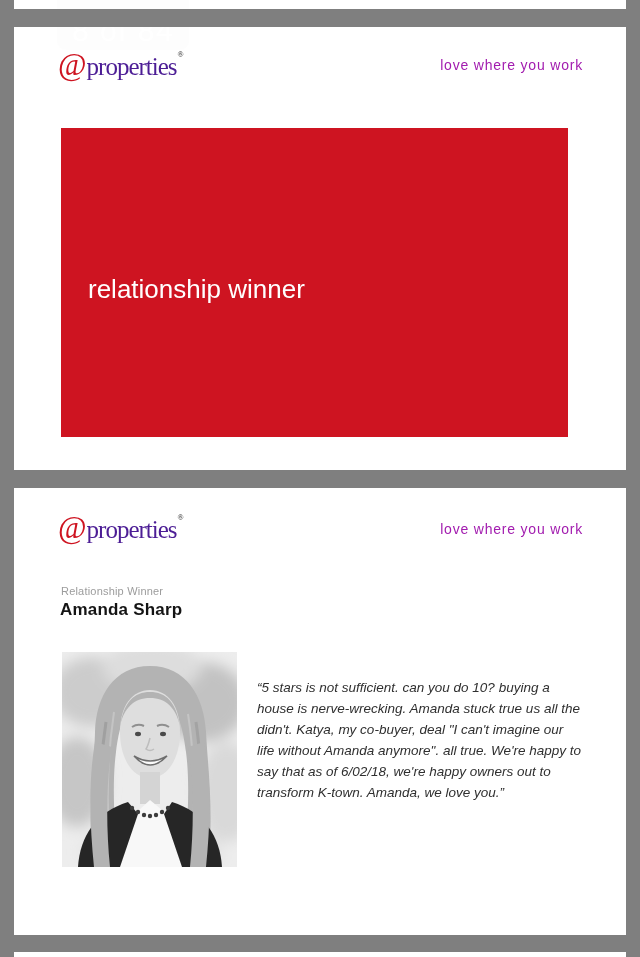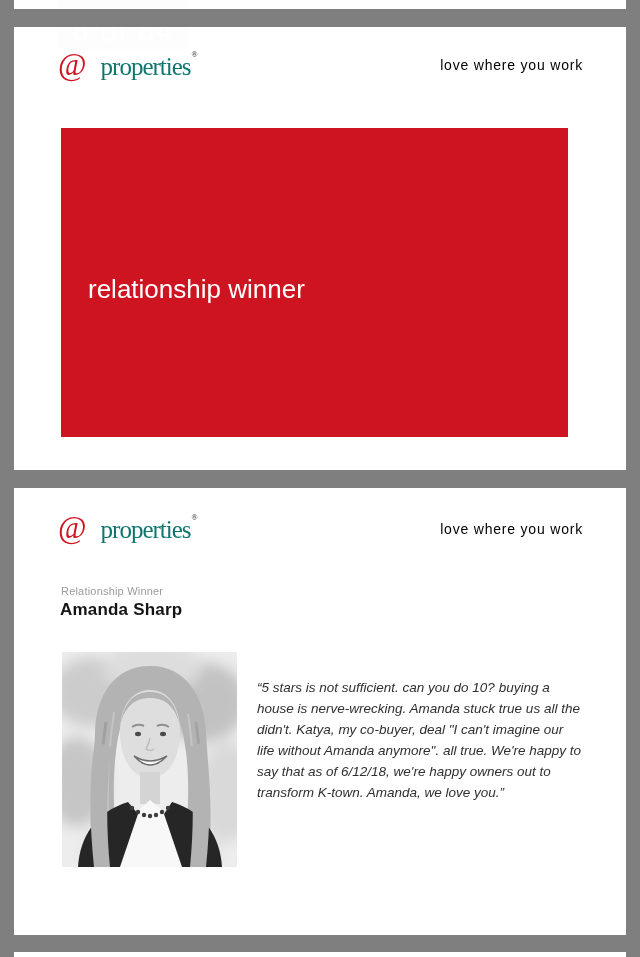--- a/index.html
+++ b/index.html
@@ -42,33 +42,33 @@
   .logo { position: absolute; left: 44px; display: flex; align-items: baseline; white-space: nowrap; }
   .logo .at {
     font-family: "Liberation Serif", serif;
     font-size: 31px; line-height: 1;
     color: #ce1421;
   }
   .logo .word {
     font-family: "Liberation Serif", serif;
     font-size: 25px; line-height: 1;
     letter-spacing: -1px;
-    color: #0f766e;
-    margin-left: 14px;
+    color: #4c1d95;
+    margin-left: 0;
   }
   .logo .mark {
     font-family: "Liberation Serif", serif;
     font-size: 8px; color: #1a1a1a;
     align-self: flex-start; margin-top: 1px; margin-left: 1px;
   }
 
   .tagline {
     position: absolute; right: 43px;
     font-size: 14px; letter-spacing: 0.8px;
-    color: #000000;
+    color: #a21caf;
     white-space: nowrap;
   }
 
   
   .card-title { top: 27px; height: 443px; }
   .card-title .logo { top: 22px; }
   .card-title .tagline { top: 30px; }
   .banner {
     position: absolute;
     left: 47px; top: 101px;
@@ -192,21 +192,21 @@
         <path d="M33,90 C26,130 28,175 32,215 L48,215 C44,175 44,130 50,95 Z" fill="#b3b3b3"></path>
         <path d="M142,90 C150,130 148,175 144,215 L128,215 C132,175 132,130 126,95 Z" fill="#b3b3b3"></path>
       </svg>
     </div>
 
     <div class="quote">
       <div class="qline">“5 stars is not sufficient. can you do 10? buying a</div>
       <div class="qline">house is nerve-wrecking. Amanda stuck true us all the</div>
       <div class="qline">didn't. Katya, my co-buyer, deal "I can't imagine our</div>
       <div class="qline">life without Amanda anymore". all true. We're happy to</div>
-      <div class="qline">say that as of 6/12/18, we're happy owners out to</div>
+      <div class="qline">say that as of 6/02/18, we're happy owners out to</div>
       <div class="qline">transform K-town. Amanda, we love you.”</div>
     </div>
   </div>
 
   <div class="sliver sliver-bottom"></div>
 
   <div class="band band-1"></div>
   <div class="band band-2"></div>
   <div class="band band-3"></div>
 

